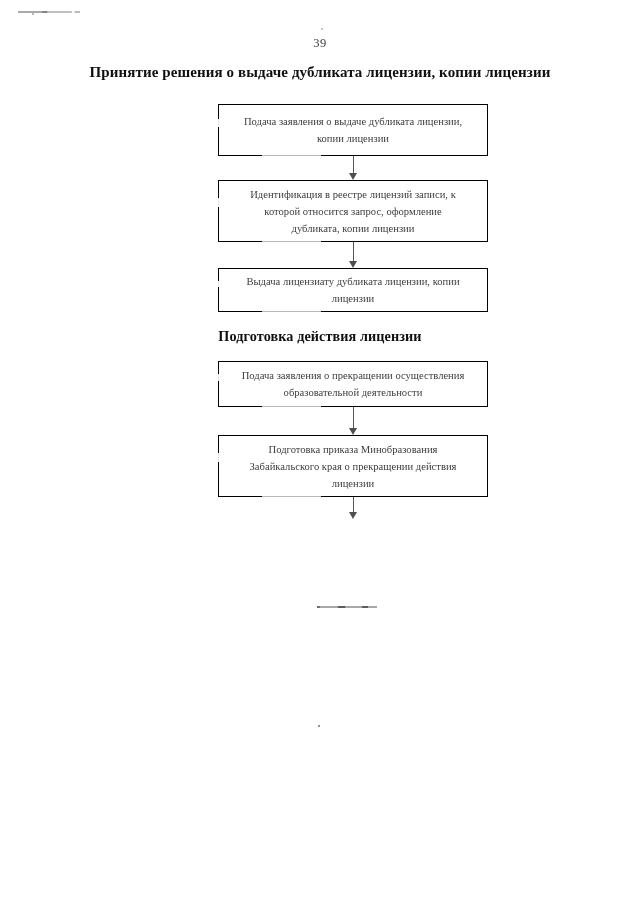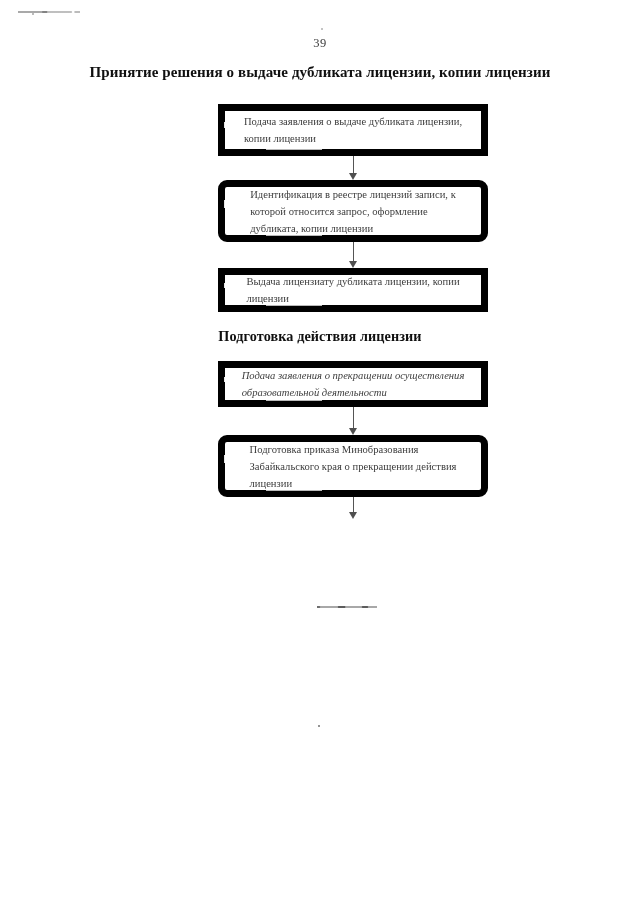--- a/index.html
+++ b/index.html
@@ -84,25 +84,26 @@
     left: 218px;
     width: 270px;
   }
   .flow.g1 { top: 104px; }
   .flow.g2 { top: 361px; }
 
   .node {
     position: relative;
     box-sizing: border-box;
     width: 270px;
-    border: 7px solid #000000;
+    border: 1px solid #000000;
     background: #ffffff;
     display: flex;
     align-items: center;
     justify-content: center;
+    text-align: center;
     font-size: 10.6px;
     line-height: 17px;
     color: #3d3d3d;
     padding: 4px 10px;
   }
   .node .node-text {
     display: block;
     white-space: pre-line;
   }
 
@@ -121,23 +122,23 @@
     content: "";
     position: absolute;
     left: 16%;
     bottom: -1px;
     width: 22%;
     height: 1px;
     background: #b9b9b9;
   }
 
   .h-52 { height: 52px; }
-  .h-62 { height: 62px; border-radius: 9px; }
+  .h-62 { height: 62px; }
   .h-44 { height: 44px; }
-  .h-46 { height: 46px; font-style: italic; }
+  .h-46 { height: 46px; }
 
   .connector {
     position: relative;
     width: 270px;
     display: flex;
     justify-content: center;
   }
   .connector .stem {
     width: 1px;
     background: #555555;

